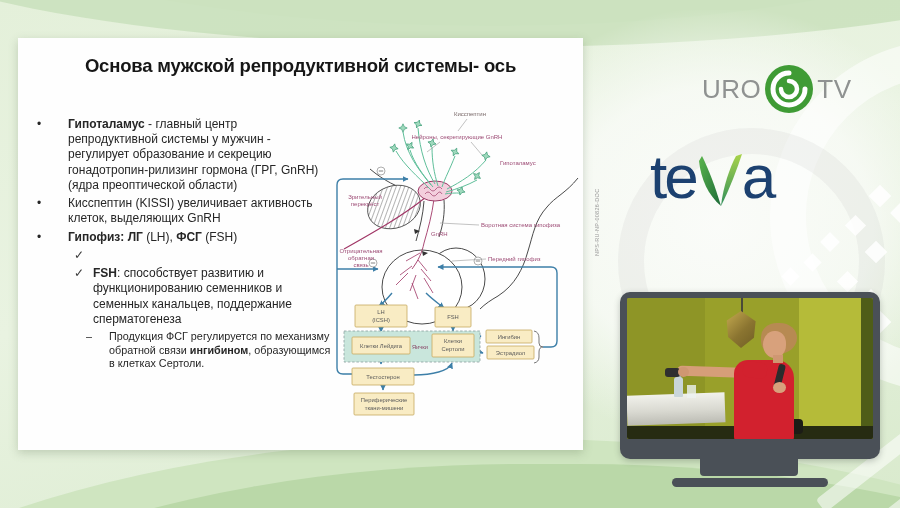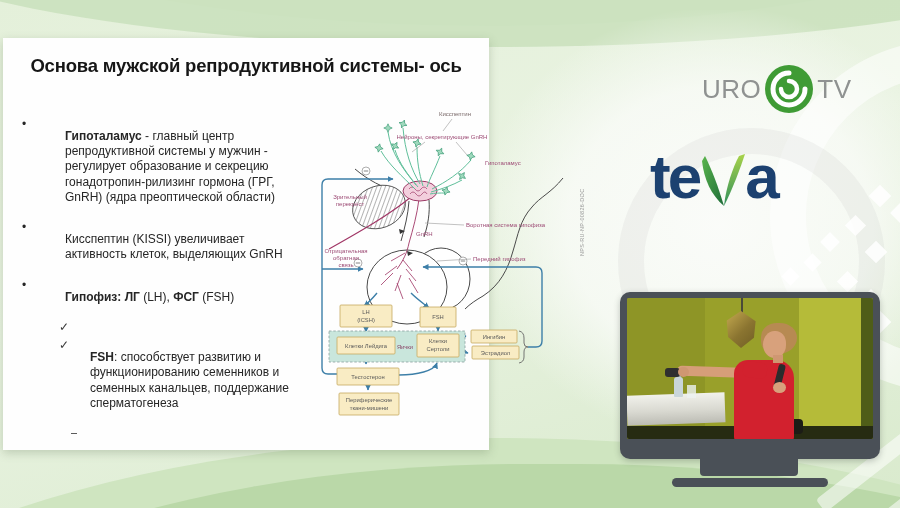--- a/index.html
+++ b/index.html
@@ -15,42 +15,42 @@
   .right-glow{right:-60px;top:10px;width:480px;height:430px;background:radial-gradient(ellipse at center,rgba(251,252,250,.96) 0%,rgba(251,252,250,.75) 45%,rgba(251,252,250,0) 72%)}
   .ring{border-radius:50%}
   .ring1{left:618px;top:128px;width:215px;height:215px;border:26px solid rgba(185,190,185,.15)}
   .ring2{left:770px;top:40px;width:280px;height:280px;border:36px solid rgba(255,255,255,.55)}
   .sweep-light{left:-260px;top:438px;width:1520px;height:620px;border-radius:50%;background:#cfe5c0}
   .sweep-dark{left:-180px;top:464px;width:1460px;height:620px;border-radius:48%;background:#bad8a8}
   .dm{background:#fff;transform:rotate(45deg);opacity:.85}
   .stripe{background:rgba(255,255,255,.55);transform:rotate(-38deg);border-radius:4px}
 
   
-  .slide{left:3px;top:38px;width:486px;height:412px;background:#fefefe;box-shadow:0 3px 9px rgba(90,110,80,.28)}
+  .slide{left:18px;top:38px;width:565px;height:412px;background:#fefefe;box-shadow:0 3px 9px rgba(90,110,80,.28)}
   .slide-title{top:15px;left:18px;right:18px;text-align:center;font-size:18.5px;font-weight:bold;color:#161616;line-height:1.42;letter-spacing:-.2px}
   .bullets{left:14px;top:79px;width:302px;font-size:12px;color:#262626;line-height:1.27}
   .bi{display:flex;margin-bottom:3px}
-  .bi p{margin:12px}
+  .bi p{margin:0}
   .bi .mk{flex:0 0 auto;color:#262626}
   .bi.main .mk{width:31px;padding-left:5px}
   .bi.main p{width:252px}
   .bi.check{padding-left:42px}
   .bi.check .mk{width:19px;color:#3c3c3c}
   .bi.check p{width:238px}
   .bi.dash{padding-left:54px;font-size:10.8px;line-height:1.25}
   .bi.dash .mk{width:23px}
   .bi.dash p{width:238px}
   .diagram{left:310px;top:65px;width:275px;height:330px}
   .doc-code{left:576px;top:218px;transform:rotate(-90deg);transform-origin:0 0;font-size:5.5px;color:#999;letter-spacing:.3px;white-space:nowrap}
 
   
   .urotv{left:702px;top:64px;display:flex;align-items:center;gap:3px}
   .urotv .t{font-size:26px;color:#8f9291;letter-spacing:.5px}
   .teva{left:650px;top:146px;display:flex;align-items:flex-start}
-  .teva .tl{font-size:62px;font-weight:bold;color:#1c4170;letter-spacing:-3px;line-height:1}
+  .teva .tl{font-size:62px;font-weight:normal;color:#1c4170;letter-spacing:-3px;line-height:1}
   .teva svg{margin:8px -1px 0 1px}
 
   
   .monitor-bezel{left:620px;top:292px;width:260px;height:167px;background:#4a5057;border-radius:10px;padding:6px 7px;box-sizing:border-box;box-shadow:0 2px 6px rgba(60,70,60,.3)}
   .screen{position:relative;width:246px;height:141px;background:#99a02a;overflow:hidden;border-radius:2px}
   .screen .abs{position:absolute}
   .wall-left{left:0;top:0;width:78px;height:141px;background:#8e9526}
   .wall-right{left:172px;top:0;width:62px;height:141px;background:#b5bb39}
   .wall-edge{left:234px;top:0;width:12px;height:141px;background:#4f5d18}
   .lamp-cord{left:114px;top:0;width:2px;height:15px;background:#4a4a38}
@@ -125,20 +125,21 @@
     </div>
     <div class="bi check">
       <span class="mk">✓</span>
     </div>
     <div class="bi check">
       <span class="mk">✓</span>
       <p><b>FSH</b><span>: способствует развитию и функционированию семенников и семенных канальцев, поддержание сперматогенеза</span></p>
     </div>
     <div class="bi dash">
       <span class="mk">–</span>
+      <p><span>Продукция ФСГ регулируется по механизму обратной связи </span><b>ингибином</b><span>, образующимся в клетках Сертоли.</span></p>
     </div>
   </div>
 
   <svg class="abs diagram" viewBox="0 0 275 330">
     <defs>
       <marker id="ab" markerUnits="userSpaceOnUse" markerWidth="7" markerHeight="7" refX="5.5" refY="3" orient="auto">
         <path d="M0,0 L6,3 L0,6 Z" fill="#3d7fa8"></path>
       </marker>
       <pattern id="hatch" patternUnits="userSpaceOnUse" width="4" height="4" patternTransform="rotate(40)">
         <line x1="0" y1="0" x2="0" y2="4" stroke="#8a8a8a" stroke-width="1.3"></line>

